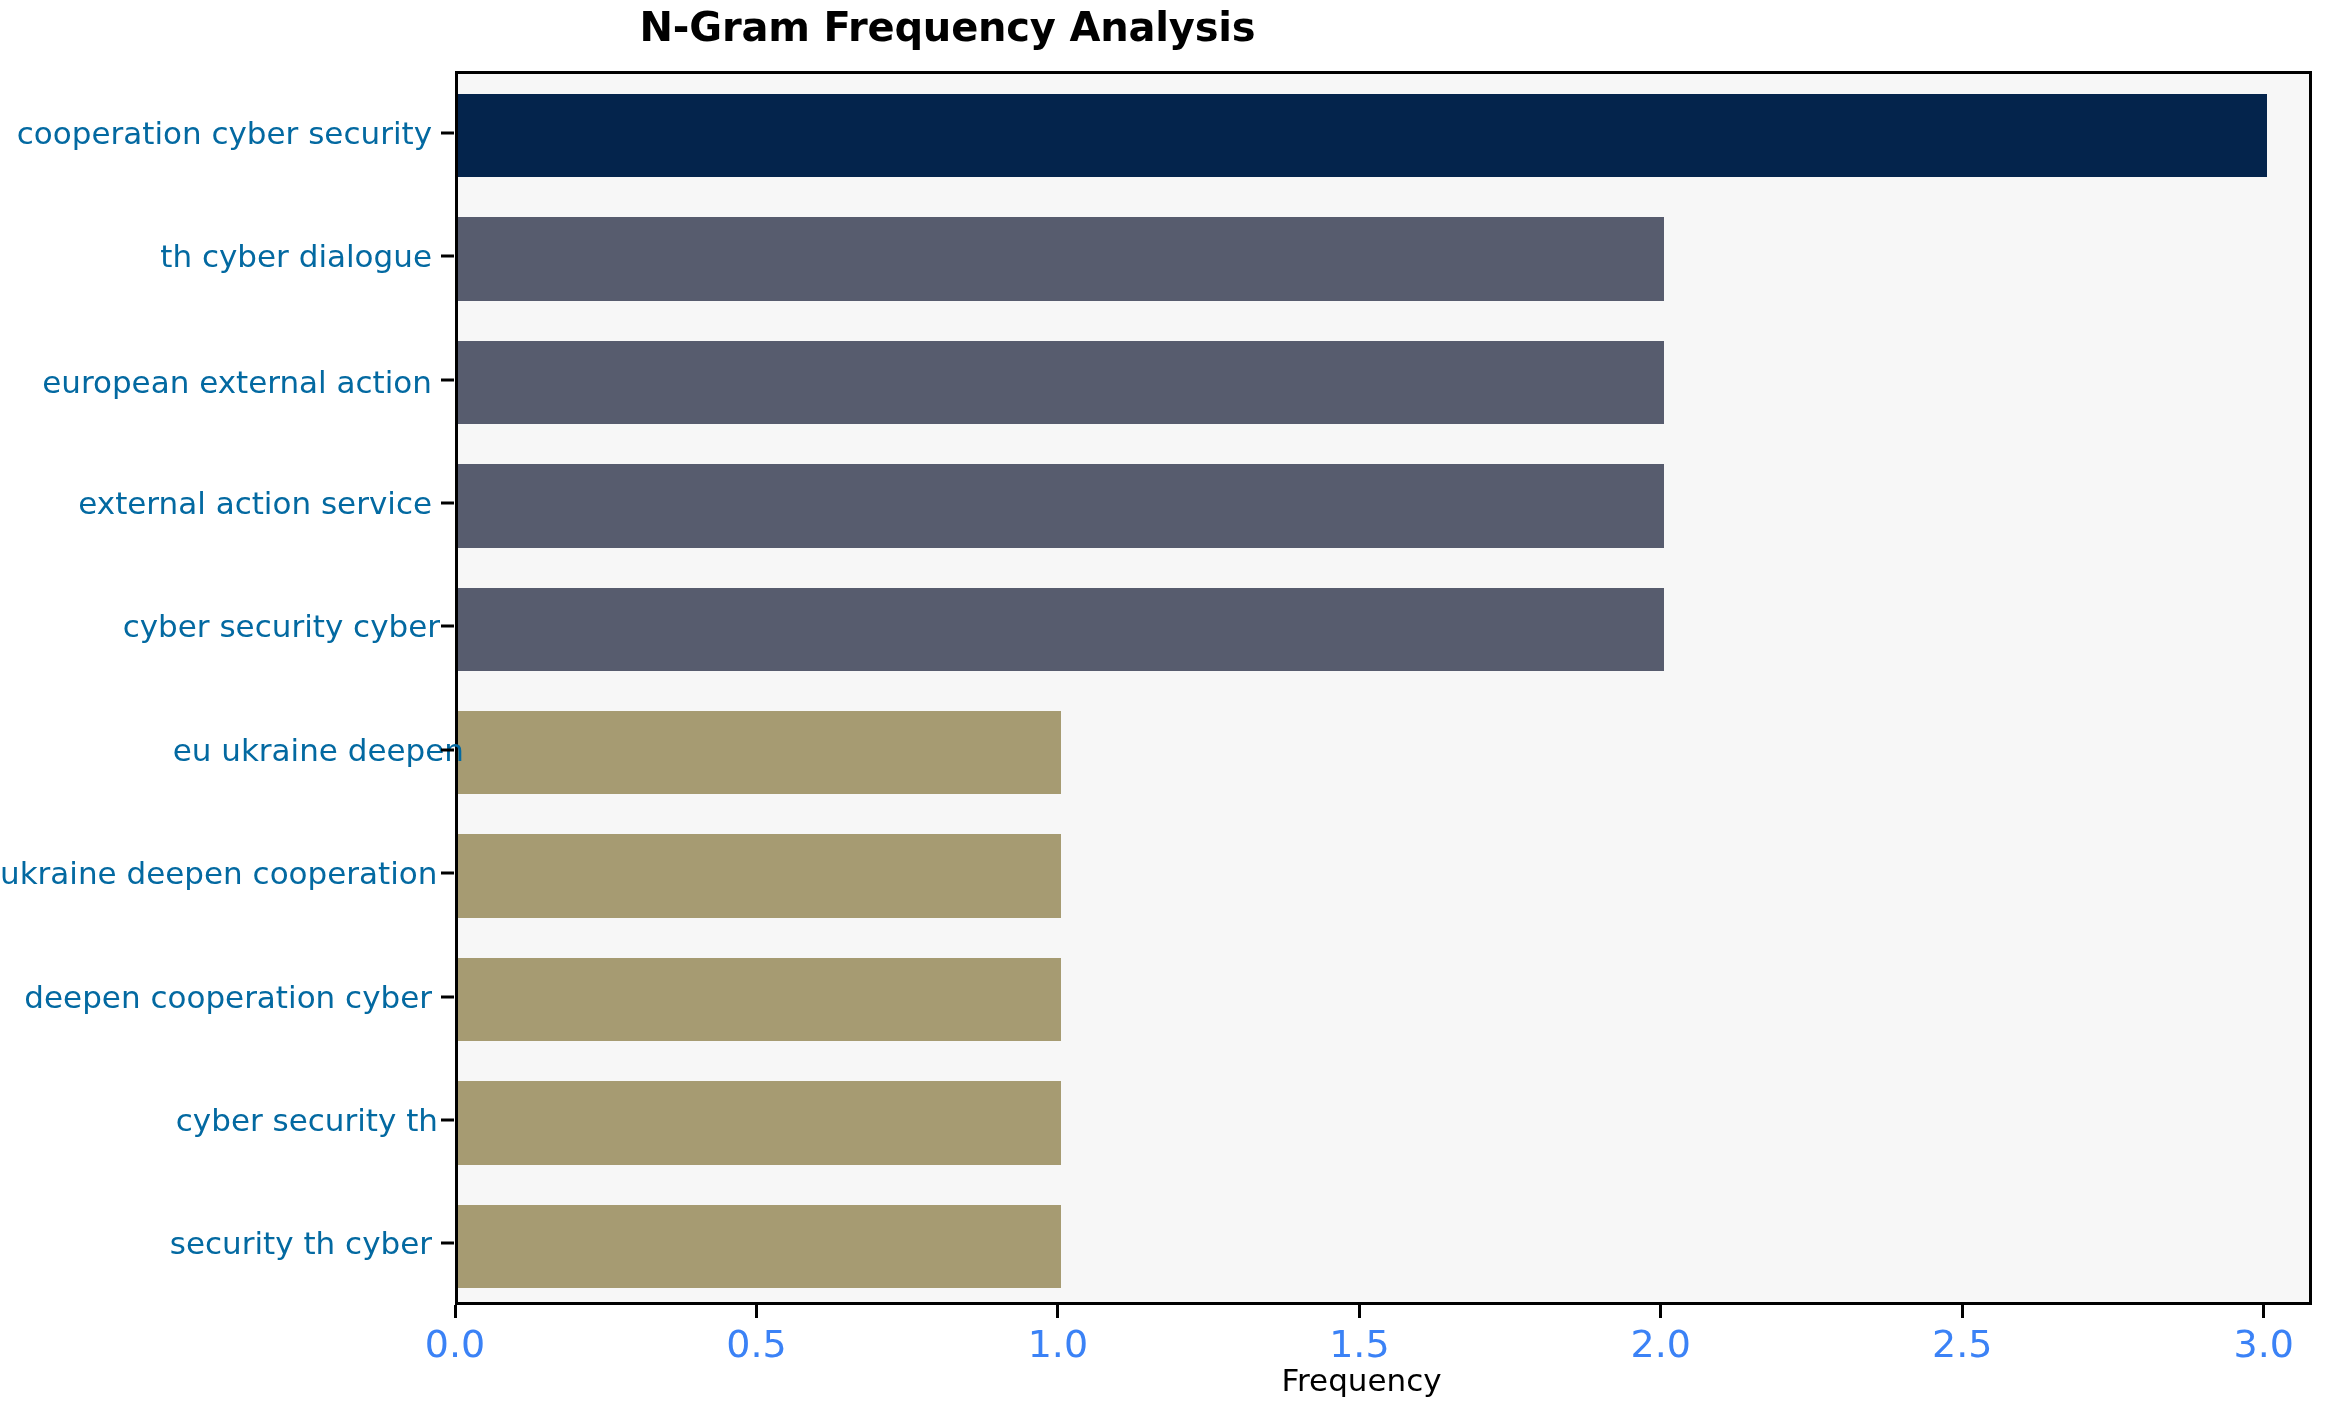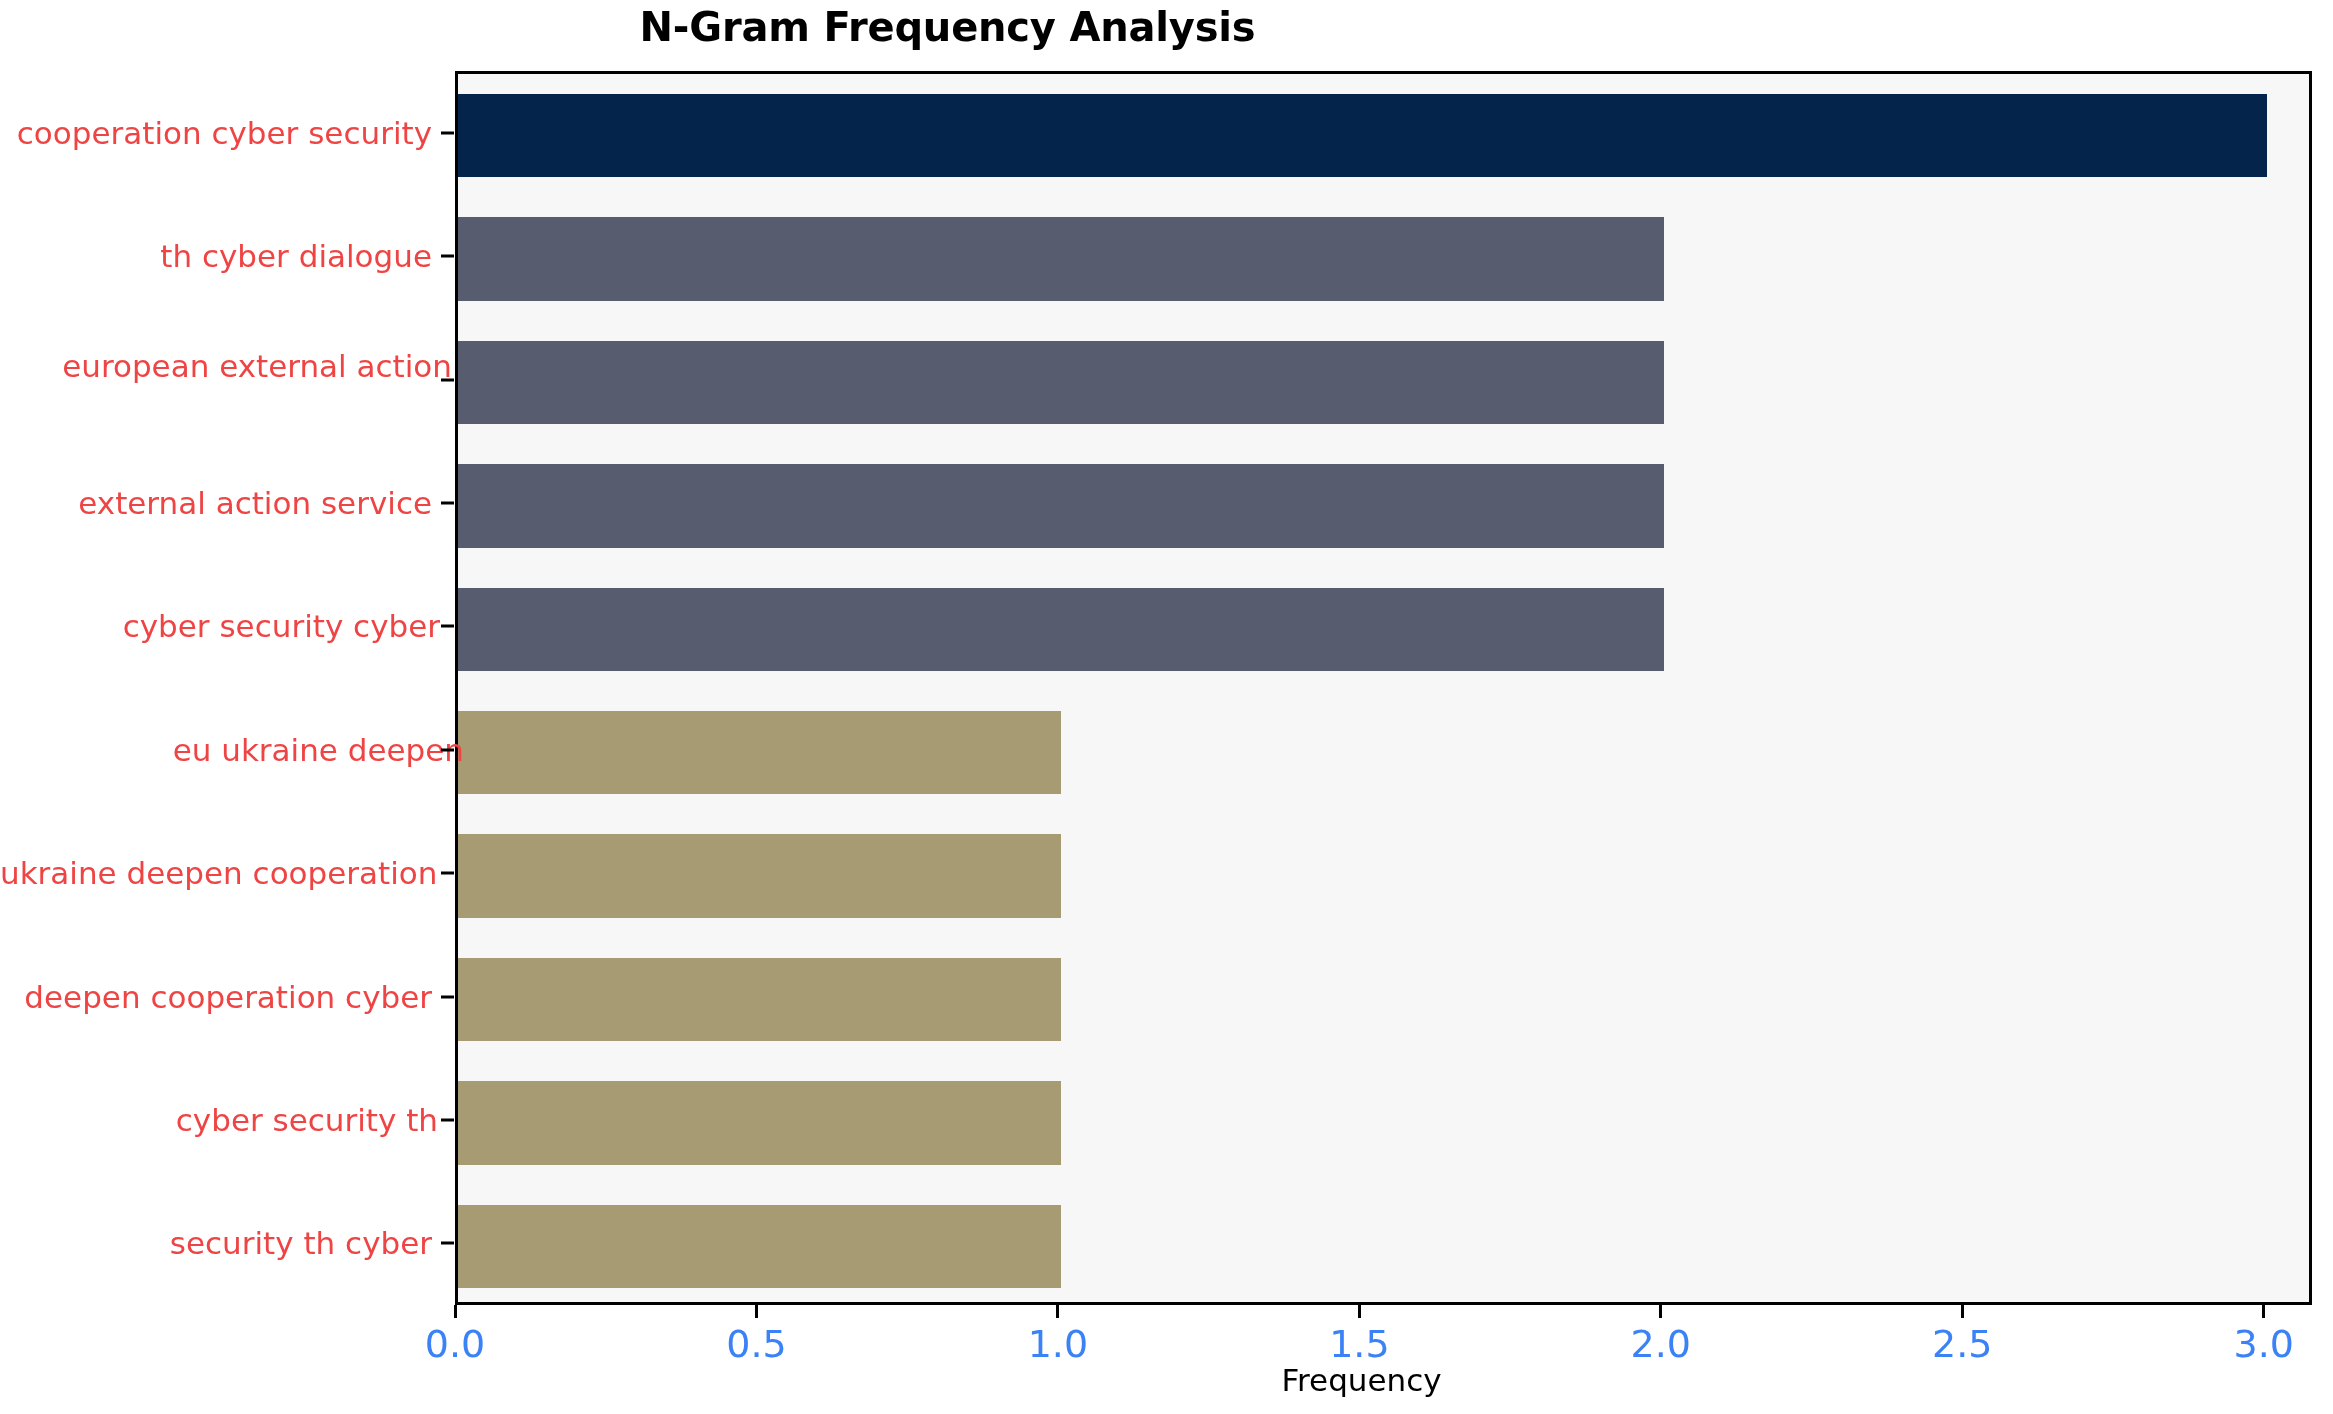--- a/index.html
+++ b/index.html
@@ -51,21 +51,21 @@
   .bar {
     position: absolute;
     left: 0;
   }
   .ylabel-row {
     position: absolute;
     left: 0;
     width: 432px;
     text-align: right;
     font-size: 31px;
-    color: #ef4444;
+    color: #0369a1;
     white-space: nowrap;
     transform: translateY(-50%);
   }
   .ytick-mark {
     position: absolute;
     left: 441px;
     width: 13px;
     height: 3px;
     background: #000000;
     transform: translateY(-50%);
@@ -117,21 +117,21 @@
       <div class="bar" style="top: 1007.25px; height: 83.295px; width: 602.922px; background: rgb(166, 155, 114);"></div>
       <div class="bar" style="top: 1130.65px; height: 83.295px; width: 602.922px; background: rgb(166, 155, 114);"></div>
     </div>
 </div>
 
 <div id="yaxis">
     <div class="ylabel-row" style="top: 132.7px;">cooperation cyber security</div>
     <div class="ytick-mark" style="top: 132.7px;"></div>
     <div class="ylabel-row" style="top: 256.1px;">th cyber dialogue</div>
     <div class="ytick-mark" style="top: 256.1px;"></div>
-    <div class="ylabel-row" style="top: 366px; margin-left: 20px;">european external action</div>
+    <div class="ylabel-row" style="top: 382px;">european external action</div>
     <div class="ytick-mark" style="top: 379.5px;"></div>
     <div class="ylabel-row" style="top: 502.9px;">external action service</div>
     <div class="ytick-mark" style="top: 502.9px;"></div>
     <div class="ylabel-row" style="top: 626.3px; padding-left: 8px;">cyber security cyber</div>
     <div class="ytick-mark" style="top: 626.3px;"></div>
     <div class="ylabel-row" style="top: 749.7px; margin-left: 32px;">eu ukraine deepen</div>
     <div class="ytick-mark" style="top: 749.7px;"></div>
     <div class="ylabel-row" style="top: 873.1px;">ukraine deepen cooperation</div>
     <div class="ytick-mark" style="top: 873.1px;"></div>
     <div class="ylabel-row" style="top: 996.5px;">deepen cooperation cyber</div>

